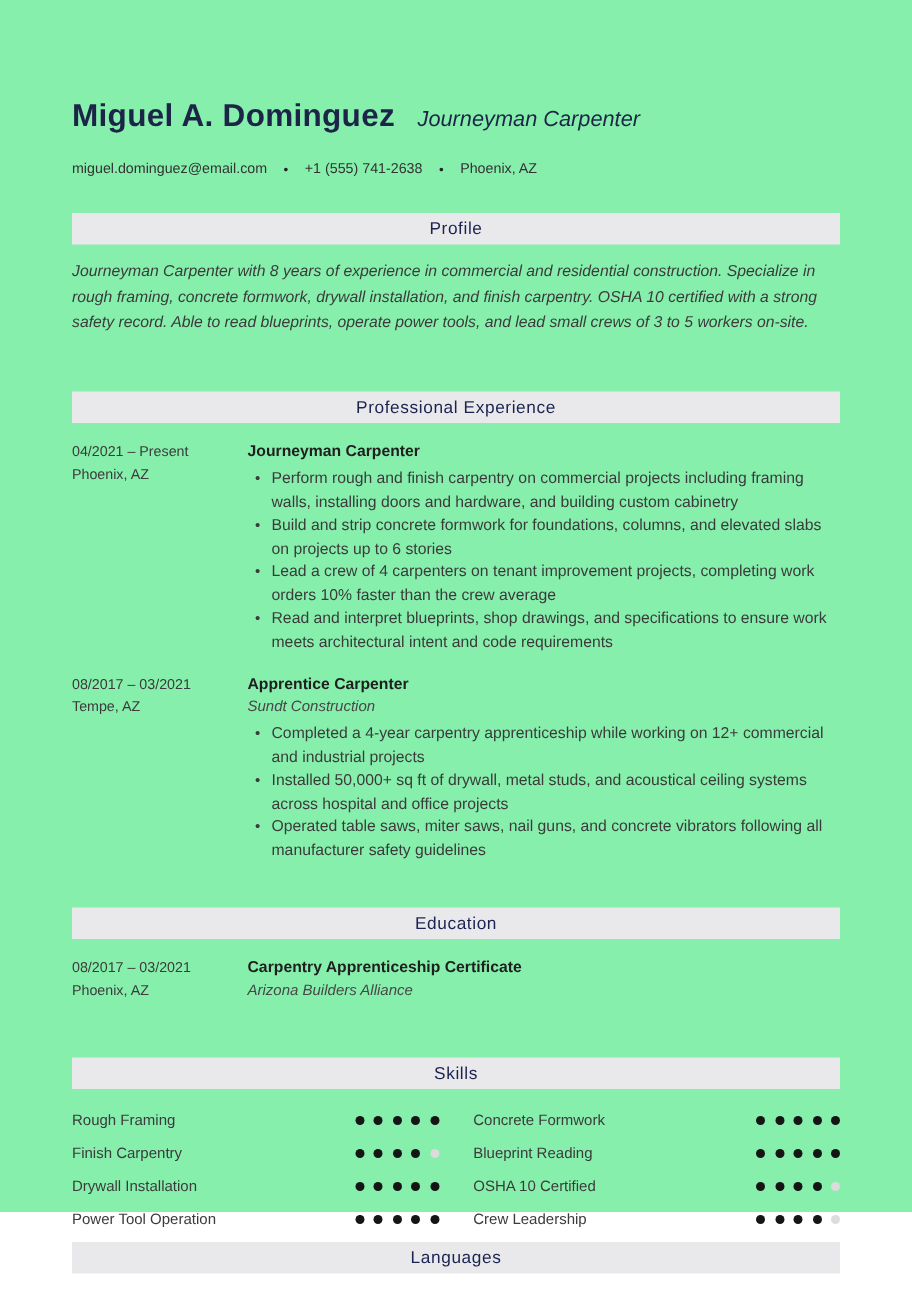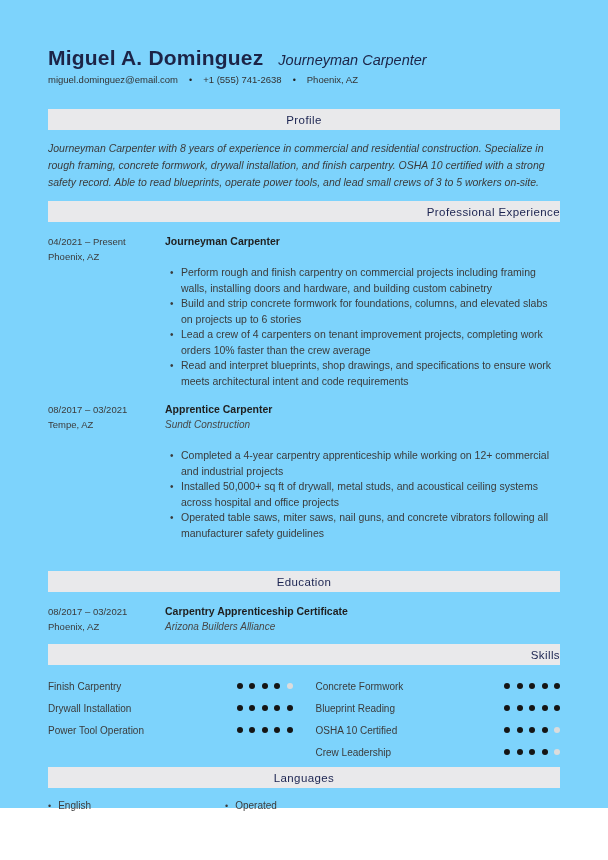--- a/index.html
+++ b/index.html
@@ -8,40 +8,40 @@
     width: 608px;
     height: 860px;
     font-family: "Liberation Sans", "DejaVu Sans", sans-serif;
     color: #3b3b3b;
     overflow: hidden;
     position: relative;
   }
   .page {
     width: 608px;
     height: 808px;
-    padding: 46px 48px 0 48px;
-    background: #7dd3fc;
+    padding: 66px 48px 0 48px;
+    background: #86efac;
   }
 
   
   .name-row { display: flex; align-items: baseline; white-space: nowrap; }
   .name {
     font-size: 21px;
     font-weight: 700;
     color: #1c2447;
     letter-spacing: 0.2px;
   }
   .job-title {
     font-style: italic;
     font-size: 14.5px;
     color: #1c2447;
     margin-left: 15px;
   }
   .contact-row {
-    margin-top: 4px;
+    margin-top: 17px;
     font-size: 9.5px;
     color: #333333;
     display: flex;
     align-items: center;
   }
   .contact-sep {
     margin: 0 11px;
     font-size: 9px;
     color: #222;
   }
@@ -54,21 +54,21 @@
     align-items: center;
     justify-content: center;
   }
   .section-bar .section-title {
     font-size: 11.5px;
     font-weight: 400;
     color: #1b2350;
     letter-spacing: 0.4px;
   }
   .mt-profile   { margin-top: 24px; }
-  .mt-section   { margin-top: 10px; justify-content: flex-end; }
+  .mt-section   { margin-top: 37px; }
   .mt-edu       { margin-top: 30px; }
   .mt-lang      { margin-top: 4px; }
 
   
   .profile-text {
     margin-top: 10px;
     font-size: 10.5px;
     line-height: 17px;
     color: #3b3b3b;
     font-style: italic;
@@ -87,21 +87,21 @@
     font-weight: 700;
     color: #1f1f1f;
     line-height: 15px;
   }
   .entry-sub {
     font-size: 10px;
     font-style: italic;
     color: #474747;
     line-height: 15px;
   }
-  .bullets { list-style: none; margin-top: 16px; }
+  .bullets { list-style: none; margin-top: 3px; }
   .bullets li {
     position: relative;
     padding-left: 16px;
     font-size: 10.5px;
     line-height: 15.5px;
     color: #3b3b3b;
   }
   .bullets li::before {
     content: "•";
     position: absolute;
@@ -218,20 +218,30 @@
       <div class="entry-sub">Arizona Builders Alliance</div>
     </div>
   </div>
 
   <div class="section-bar mt-section">
     <span class="section-title">Skills</span>
   </div>
 
   <div class="skills-grid">
     <div>
+      <div class="skill-row">
+        <span class="skill-label">Rough Framing</span>
+        <span class="dots">
+            <span class="dot filled"></span>
+            <span class="dot filled"></span>
+            <span class="dot filled"></span>
+            <span class="dot filled"></span>
+            <span class="dot filled"></span>
+          </span>
+      </div>
       <div class="skill-row">
         <span class="skill-label">Finish Carpentry</span>
         <span class="dots">
             <span class="dot filled"></span>
             <span class="dot filled"></span>
             <span class="dot filled"></span>
             <span class="dot filled"></span>
             <span class="dot"></span>
           </span>
       </div>

